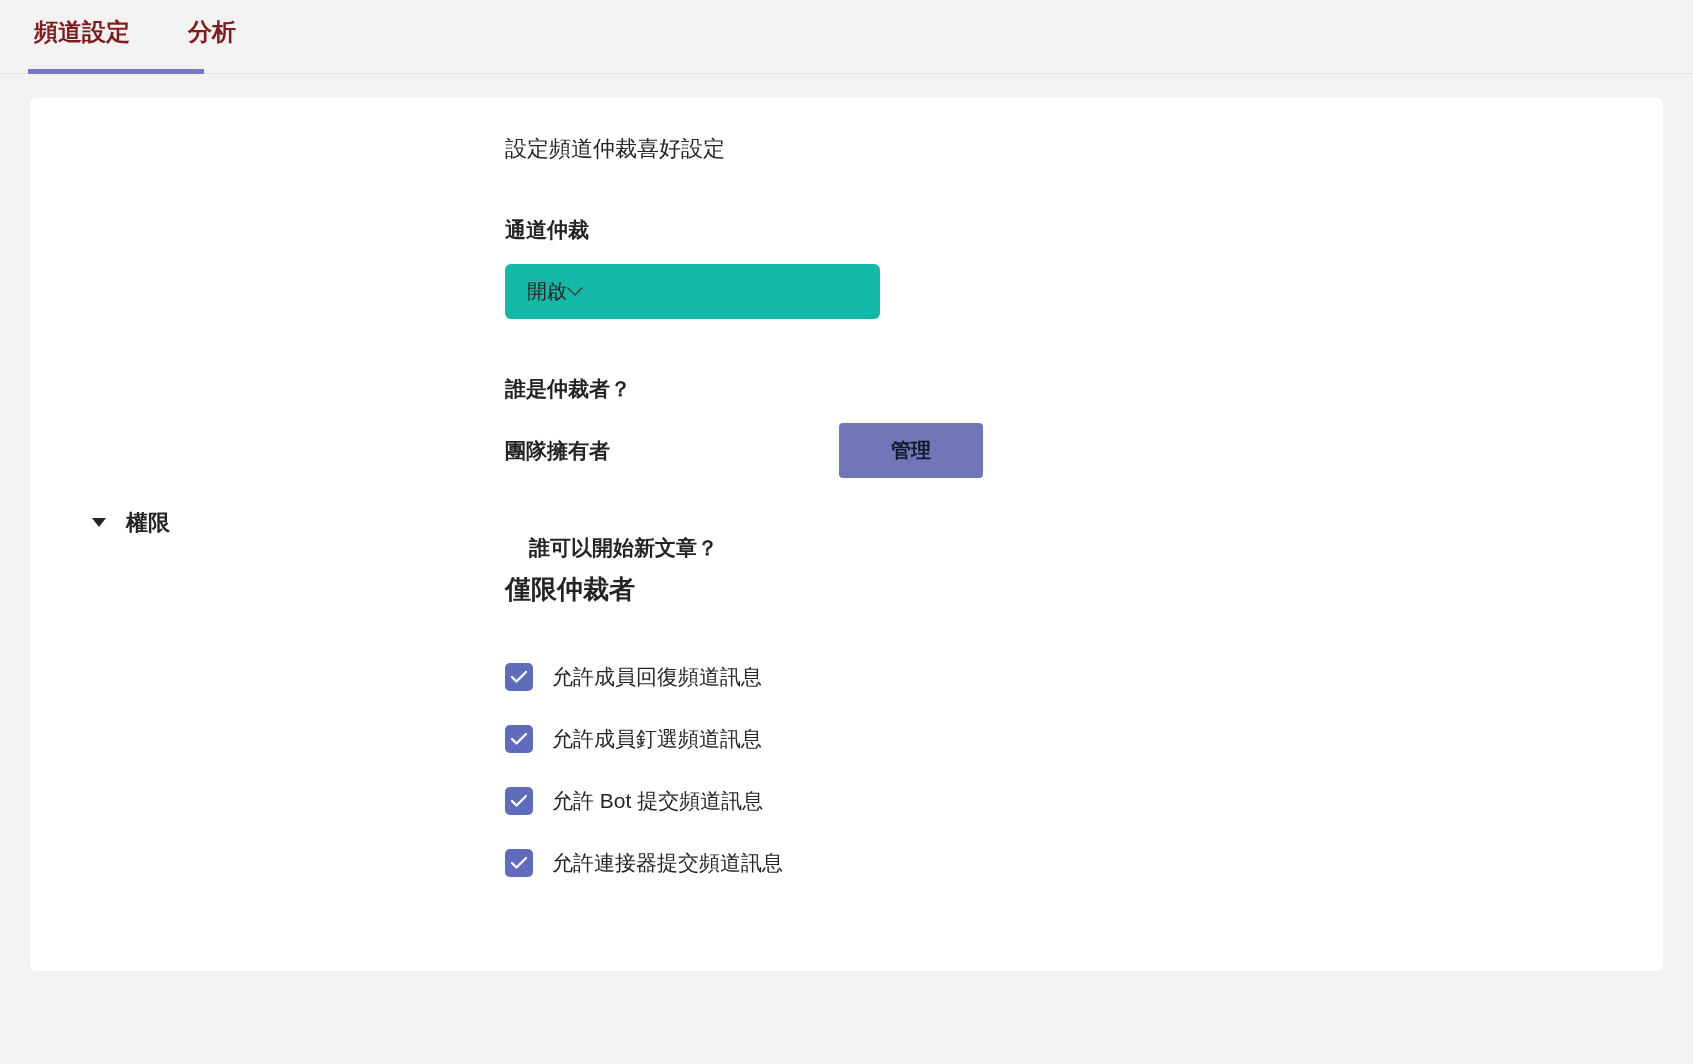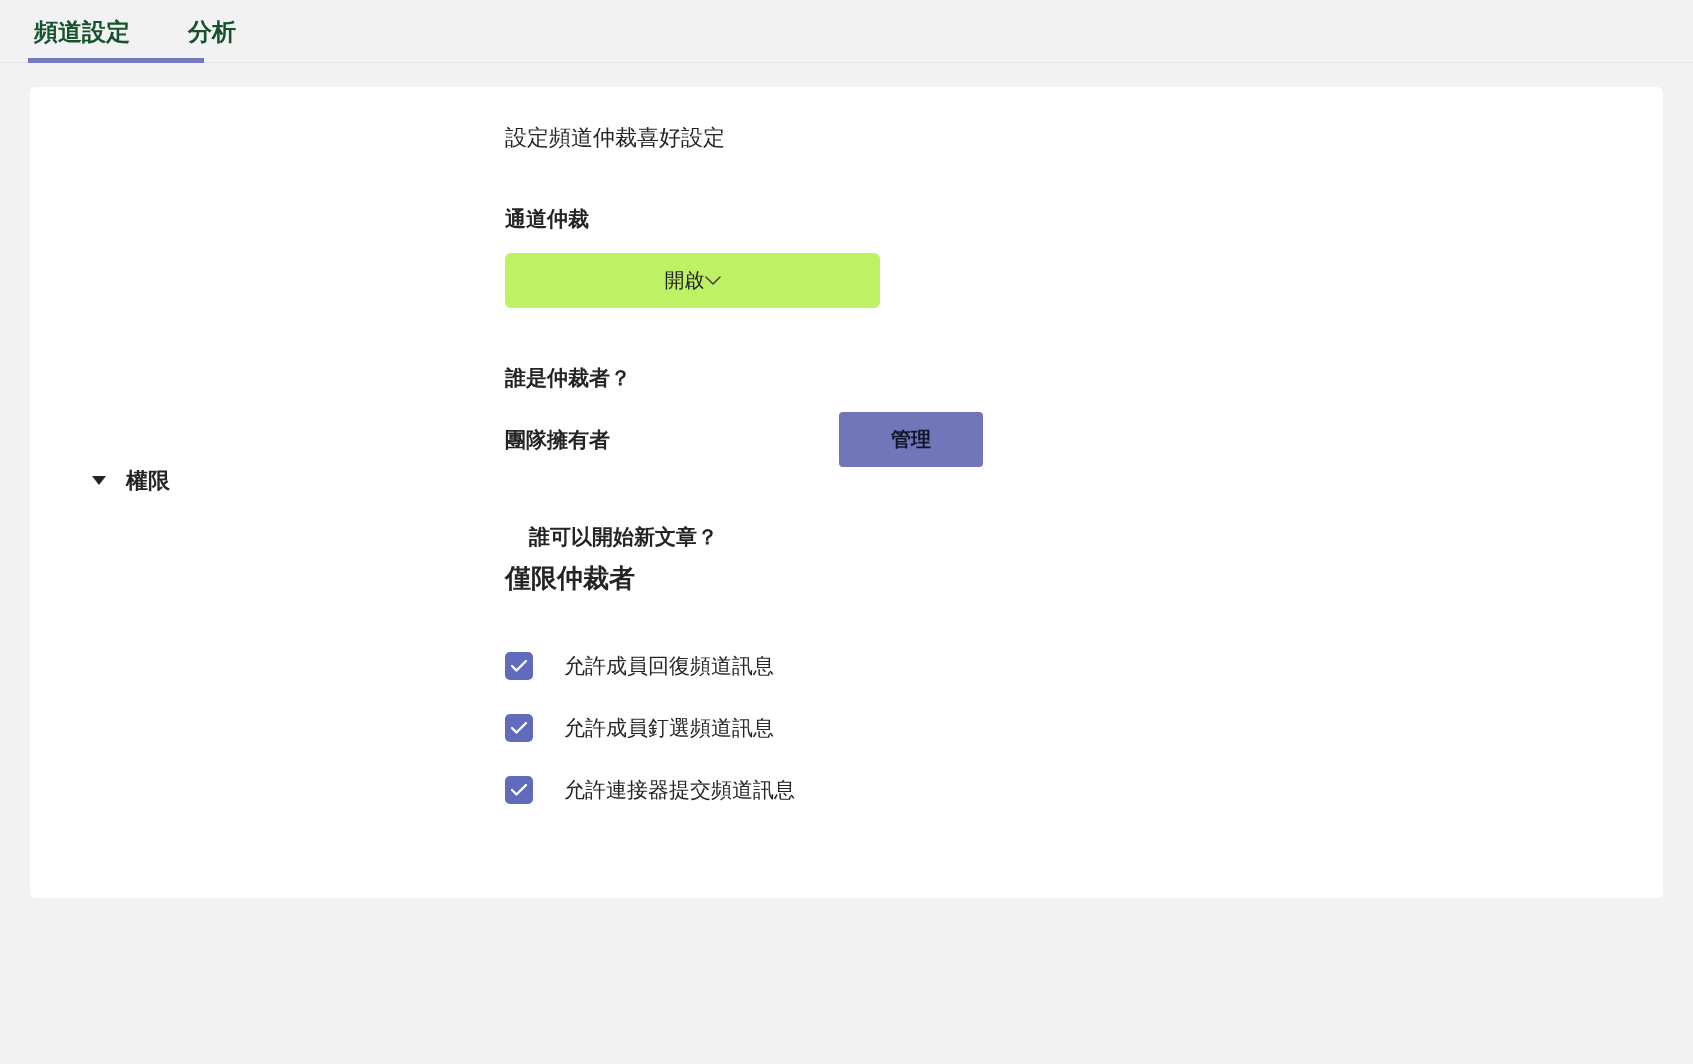--- a/index.html
+++ b/index.html
@@ -14,23 +14,23 @@
   .tab-bar {
     display: flex;
     gap: 50px;
     padding: 8px 30px 0 30px;
     border-bottom: 1px solid #e5e5e5;
     background: #f2f2f2;
   }
   .tab {
     font-size: 24px;
     font-weight: 600;
-    padding: 8px 4px 14px 4px;
-    cursor: pointer;
-    color: #14532d;
+    padding: 8px 4px 25px 4px;
+    cursor: pointer;
+    color: #7f1d1d;
     position: relative;
   }
   .tab.active::after {
     content: "";
     position: absolute;
     left: -2px;
     right: -70px;
     bottom: -1px;
     height: 5px;
     background: #7479c0;
@@ -72,26 +72,26 @@
     font-weight: 400;
     margin-bottom: 52px;
   }
   .field-label {
     font-size: 21px;
     font-weight: 600;
     margin-bottom: 20px;
   }
   .dropdown {
     width: 375px;
-    background: #bef264;
+    background: #14b8a6;
     border-radius: 6px;
     padding: 14px 22px;
     display: flex;
     align-items: center;
-    justify-content: center;
+    justify-content: flex-start;
     cursor: pointer;
     margin-bottom: 56px;
   }
   .dropdown-value {
     font-size: 20px;
     font-weight: 400;
   }
   .chevron-down {
     width: 16px;
     height: 10px;
@@ -131,21 +131,21 @@
     margin-bottom: 56px;
   }
   .perm-heading {
     font-size: 21px;
     font-weight: 600;
     margin-bottom: 24px;
   }
   .perm-item {
     display: flex;
     align-items: center;
-    gap: 31px;
+    gap: 19px;
     margin-bottom: 34px;
   }
   .checkbox {
     width: 28px;
     height: 28px;
     background: #616bbc;
     border-radius: 5px;
     display: flex;
     align-items: center;
     justify-content: center;
@@ -207,20 +207,28 @@
 
       <div class="perm-item">
         <div class="checkbox">
           <svg width="16" height="12" viewBox="0 0 16 12">
               <path d="M1 6 L5.5 10.5 L15 1" stroke="#ffffff" stroke-width="2.4" fill="none" stroke-linecap="round" stroke-linejoin="round"></path>
             </svg>
         </div>
         <span class="perm-label">允許成員釘選頻道訊息</span>
       </div>
 
+      <div class="perm-item">
+        <div class="checkbox">
+          <svg width="16" height="12" viewBox="0 0 16 12">
+              <path d="M1 6 L5.5 10.5 L15 1" stroke="#ffffff" stroke-width="2.4" fill="none" stroke-linecap="round" stroke-linejoin="round"></path>
+            </svg>
+        </div>
+        <span class="perm-label">允許 Bot 提交頻道訊息</span>
+      </div>
 
       <div class="perm-item">
         <div class="checkbox">
           <svg width="16" height="12" viewBox="0 0 16 12">
               <path d="M1 6 L5.5 10.5 L15 1" stroke="#ffffff" stroke-width="2.4" fill="none" stroke-linecap="round" stroke-linejoin="round"></path>
             </svg>
         </div>
         <span class="perm-label">允許連接器提交頻道訊息</span>
       </div>
 

